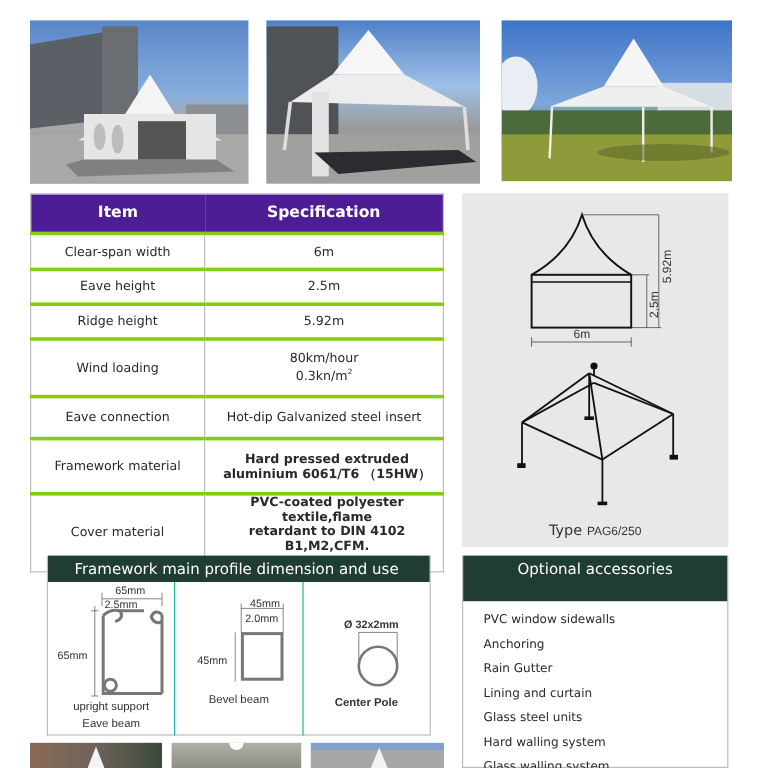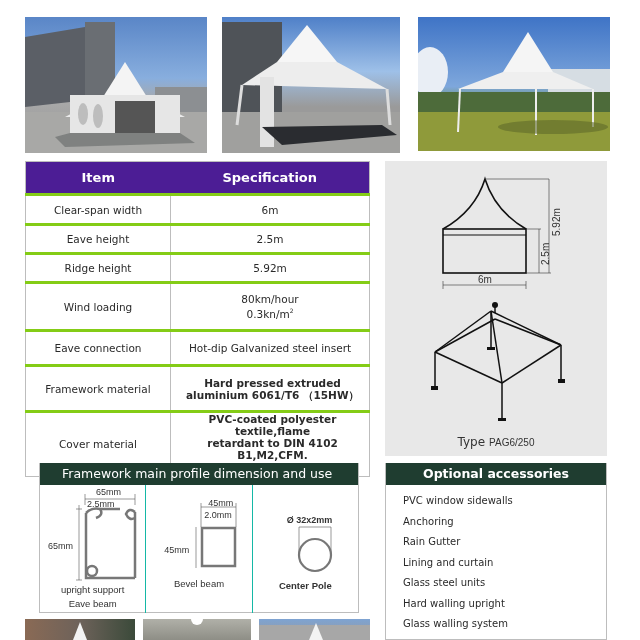--- a/index.html
+++ b/index.html
@@ -25,21 +25,21 @@
   .framework { position: absolute; left: 25px; top: 463px; width: 320px; height: 150px; border: 1px solid #bdbdbd; border-top: none; margin-left: 14px; }
   .fw-header { background: #1f3d30; color: #fff; height: 22px; font-size: 12.5px; line-height: 22px; padding-left: 22px; }
   .fw-cells { display: flex; height: 128px; }
   .fw-cell { flex: 1; position: relative; border-right: 1px solid #14b8a6; }
   .fw-cell:last-child { border-right: none; font-weight: bold; }
   .fw-cell svg { position: absolute; left: 0; top: 0; }
   .fw-label { position: absolute; width: 100%; text-align: center; font-family: "Liberation Sans", sans-serif; font-size: 9.5px; color: #333; }
   .dim { position: absolute; font-family: "Liberation Sans", sans-serif; font-size: 9px; color: #333; }
 
   .accessories { position: absolute; left: 385px; top: 463px; width: 222px; height: 177px; border: 1px solid #bdbdbd; border-top: none; }
-  .acc-header { background: #1f3d30; color: #fff; height: 22px; font-size: 12.5px; line-height: 22px; text-align: center; font-weight: bold; }
+  .acc-header { background: #1f3d30; color: #fff; height: 38px; font-size: 12.5px; line-height: 22px; text-align: center; }
   .acc-list { list-style: none; padding-left: 17px; padding-top: 6px; font-size: 10px; color: #2a2a2a; }
   .acc-list li { height: 20.5px; line-height: 20px; }
 
   .bottom-photo { position: absolute; top: 619px; height: 21px; overflow: hidden; }
   .b1 { left: 25px; width: 110px; background: linear-gradient(90deg, #8a6a55 0%, #6d625a 50%, #3b4a3a 100%); }
   .b2 { left: 143px; width: 108px; background: linear-gradient(#b0b0a8, #8e8e86); }
   .b3 { left: 259px; width: 111px; background: linear-gradient(#7ea3d2, #9a9a9a); }
 </style>
 </head>
 <body>
@@ -234,21 +234,21 @@
 </div>
 
 <div class="accessories">
   <div class="acc-header">Optional  accessories</div>
   <ul class="acc-list">
     <li>PVC  window  sidewalls</li>
     <li>Anchoring</li>
     <li>Rain Gutter</li>
     <li>Lining  and curtain</li>
     <li>Glass  steel units</li>
-    <li>Hard walling  upright</li>
+    <li>Hard walling  system</li>
     <li>Glass  walling  system</li>
   </ul>
 </div>
 
 <div class="bottom-photo b1">
   <svg width="110" height="21" viewBox="0 0 110 21">
       <polygon points="48,21 55,3 62,21" fill="#f3f3f3"></polygon>
     </svg>
 </div>
 <div class="bottom-photo b2">

